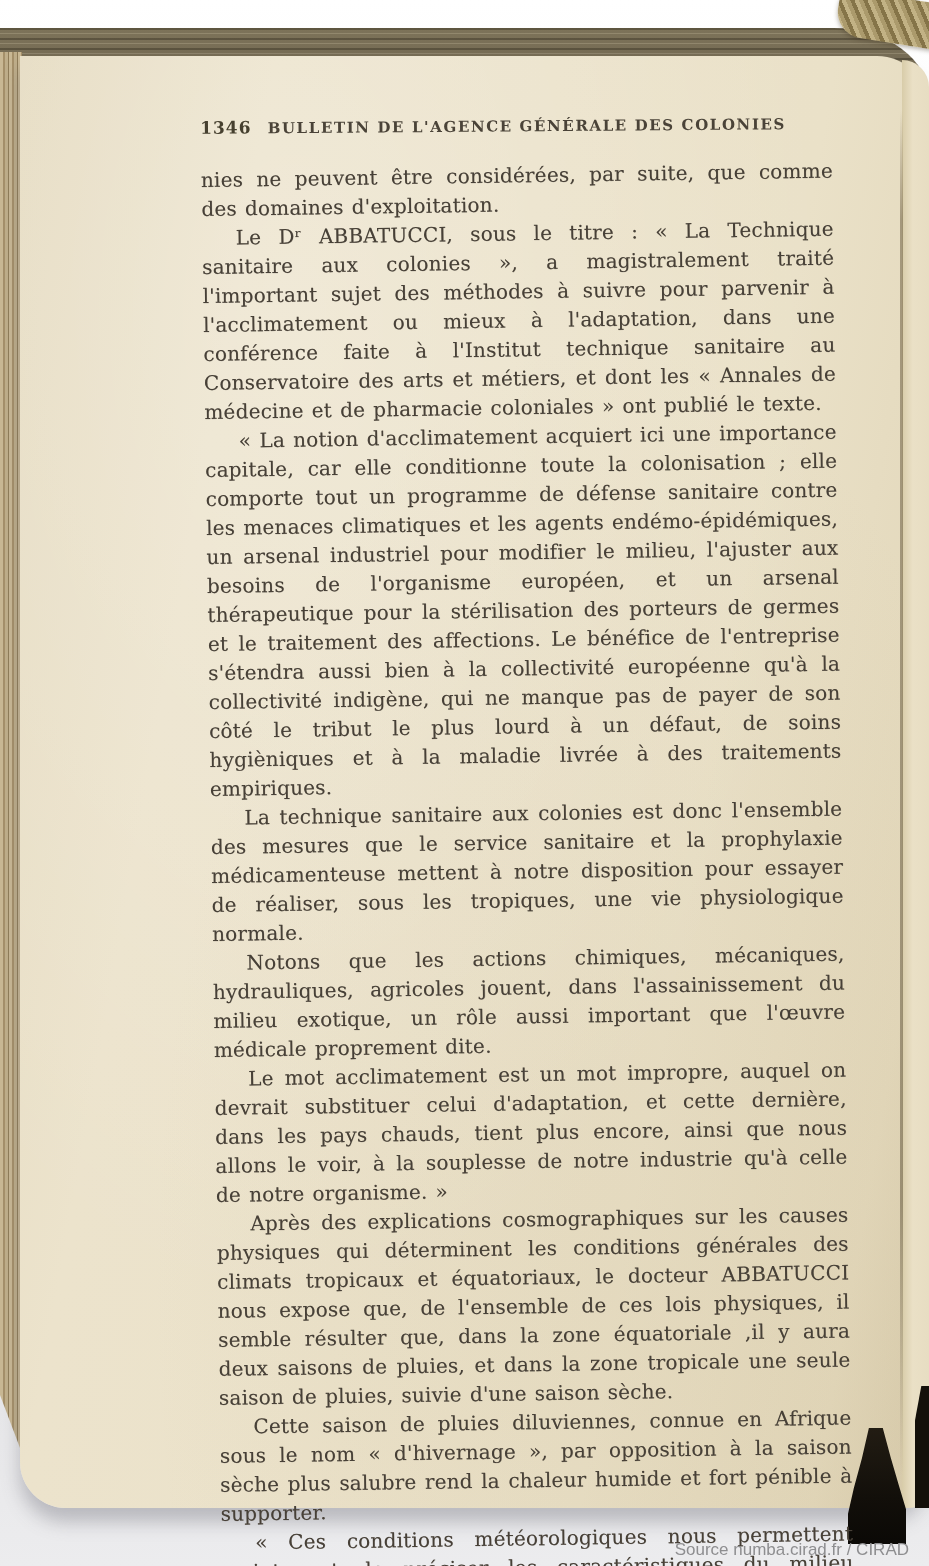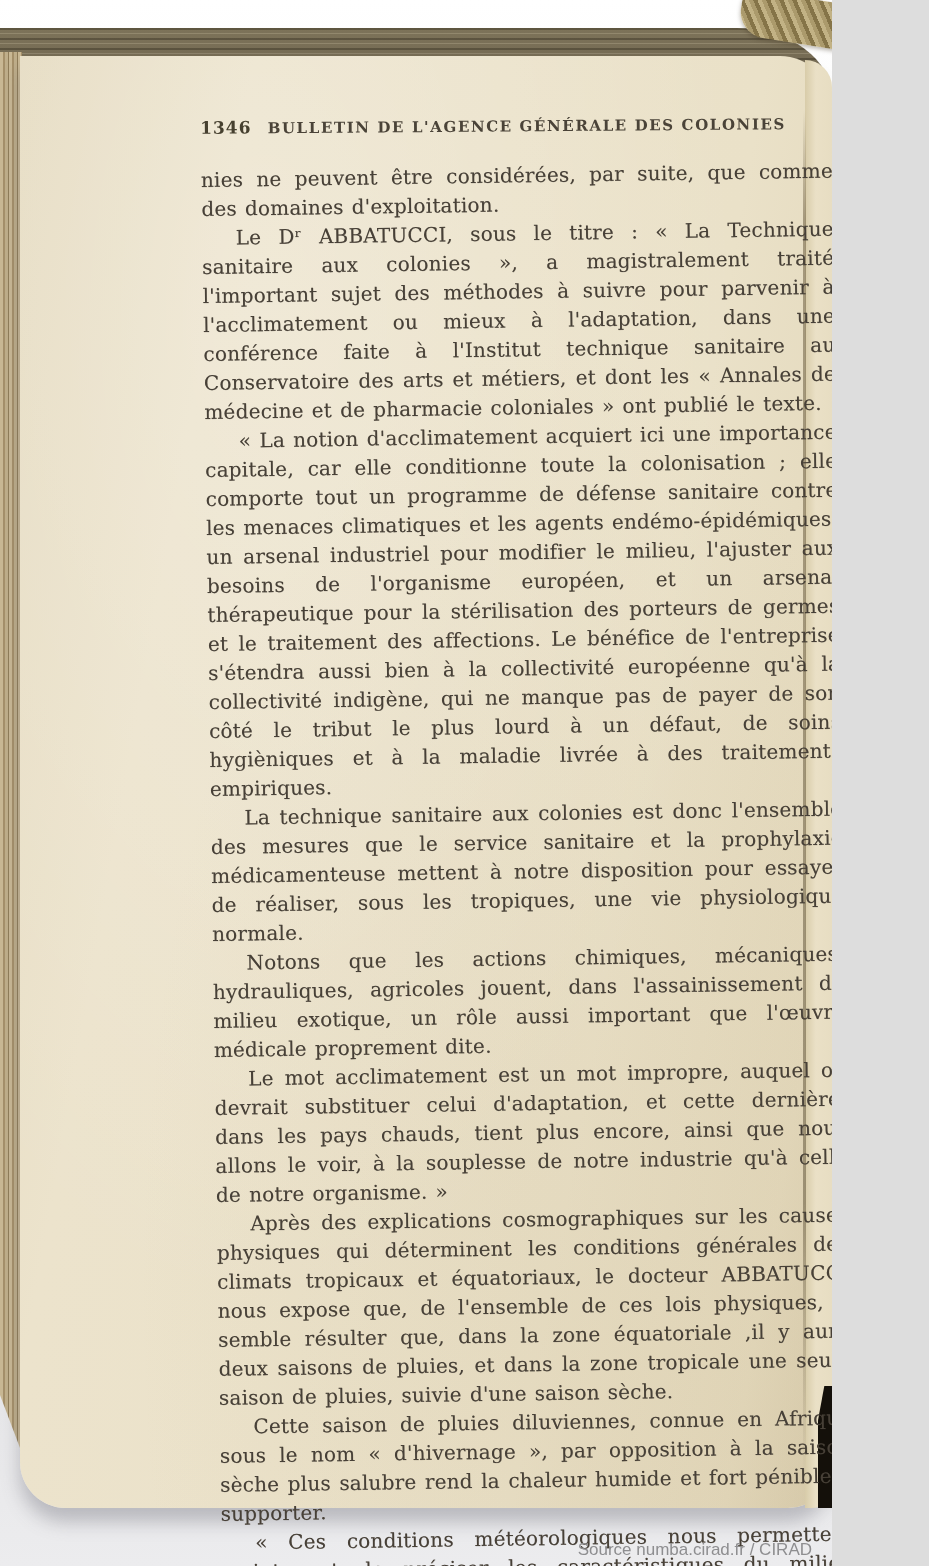--- a/index.html
+++ b/index.html
@@ -1,17 +1,17 @@
 <!DOCTYPE html>
 <html><head>
 <meta charset="utf-8">
 <style>
   html,body{margin:0;padding:0;background:#ddd;}
   .stage{
-    position:relative; width:832px; height:1566px; overflow:hidden;
+    position:relative; width:929px; height:1566px; overflow:hidden;
     background:linear-gradient(180deg,#ffffff 0%,#fbfbfb 10%,#f2f2f3 55%,#e7e7e9 90%,#ececee 100%);
     font-family:"DejaVu Serif","Liberation Serif",serif;
   }
   
   .top-band{
     position:absolute; left:0; right:0; top:28px; height:118px; z-index:1;
     background:
       repeating-linear-gradient(180deg, rgba(35,30,18,.35) 0 2px, rgba(0,0,0,0) 2px 5px, rgba(235,225,195,.20) 5px 6px, rgba(0,0,0,0) 6px 10px),
       linear-gradient(180deg,#7d7359 0%,#6e6450 55%,#5d5440 100%);
     border-top-right-radius:95px 70px;

